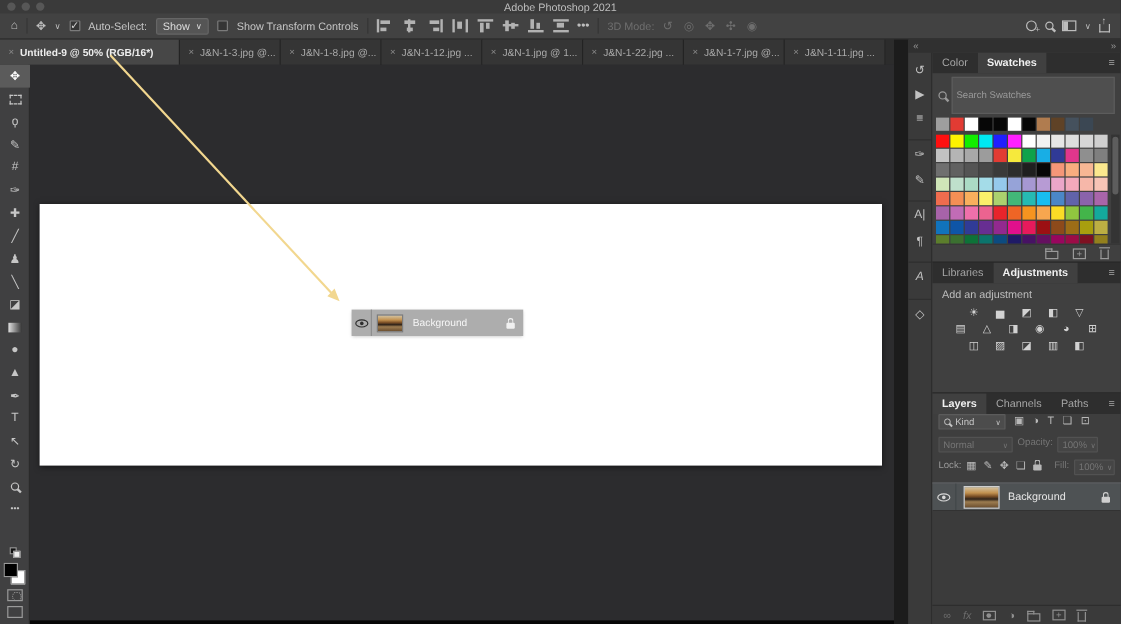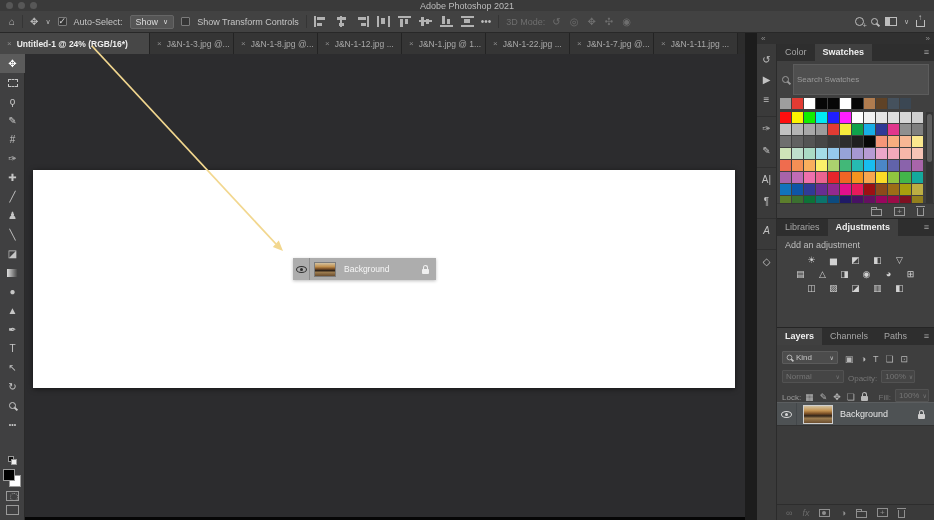--- a/index.html
+++ b/index.html
@@ -107,21 +107,21 @@
   .sb{position:absolute;right:1px;top:0;bottom:0;width:7px;background:#343434}
   .sb::before{content:"";position:absolute;top:2px;left:1px;right:1px;height:48px;background:#5d5d5d;border-radius:3px}
   .swbottom{height:15px;display:flex;align-items:center;justify-content:flex-end;gap:12px;padding-right:10px;color:#9a9a9a;border-top:1px solid #363636;flex:none}
   
   #adjpanel{height:109px;background:#404040;border-top:1px solid #252525;display:flex;flex-direction:column;flex:none}
   .adjhead{font-size:9px;color:#bdbdbd;padding:4px 0 2px 8px}
   .adjrow{display:flex;justify-content:center;gap:7px;margin:2px 0}
   .adjicon{width:15px;height:12px;color:#d2d2d2;font-size:9px;display:flex;align-items:center;justify-content:center;flex:none}
   
   #laypanel{flex:1;background:#3e3e3e;border-top:1px solid #252525;display:flex;flex-direction:column;min-height:0}
-  .lrow{display:flex;align-items:flex-end;gap:4px;padding:0 5px;height:19px;font-size:8px;color:#9a9a9a;flex:none}
+  .lrow{display:flex;align-items:flex-start;gap:4px;padding:0 5px;height:19px;font-size:8px;color:#9a9a9a;flex:none}
   .sddl{background:#4c4c4c;border:1px solid #5b5b5b;height:13px;font-size:8px;color:#c5c5c5;display:flex;align-items:center;padding:0 3px;gap:3px;border-radius:1px}
   .graybox{background:#454545;border:1px solid #525252;color:#757575}
   .lficon{color:#b8b8b8;font-size:9px;flex:none}
   .layerrow{height:24px;background:#4e5254;display:flex;align-items:center;border-top:1px solid #5b5e60;border-bottom:1px solid #323232;flex:none}
   .eyecell{width:20px;height:100%;display:flex;align-items:center;justify-content:center;border-right:1px solid #43474a;color:#d8d8d8}
   .lthumb{width:30px;height:19px;margin:0 7px 0 6px;border:1px solid #cfcfcf}
   .lname{font-size:9px;color:#e6e6e6;flex:1}
   .llock{color:#cfcfcf;margin-right:9px}
   .laybody{flex:1;background:#3b3b3b}
   .laybottom{height:16px;background:#3a3a3a;border-top:1px solid #2d2d2d;display:flex;align-items:center;gap:10px;padding:0 9px;color:#8f8f8f;font-size:9px;flex:none}
@@ -180,21 +180,21 @@
   <span class="obicon i-account"></span>
   <span class="obicon i-search"></span>
   <span class="obicon i-workspace"></span>
   <span class="obicon" style="font-size:7px">∨</span>
   <span class="obicon i-share"></span>
 </div>
 
 <div class="abs" id="tabbar">
     <div class="tab active" style="min-width: 150px;">
       <span class="x">×</span>
-      <span>Untitled-1 @ 24% (RGB/16*)</span>
+      <span>Untitled-9 @ 50% (RGB/16*)</span>
     </div>
     <div class="tab" style="width: 84px;">
       <span class="x">×</span>
       <span>J&amp;N-1-3.jpg @...</span>
     </div>
     <div class="tab" style="width: 84px;">
       <span class="x">×</span>
       <span>J&amp;N-1-8.jpg @...</span>
     </div>
     <div class="tab" style="width: 84px;">

